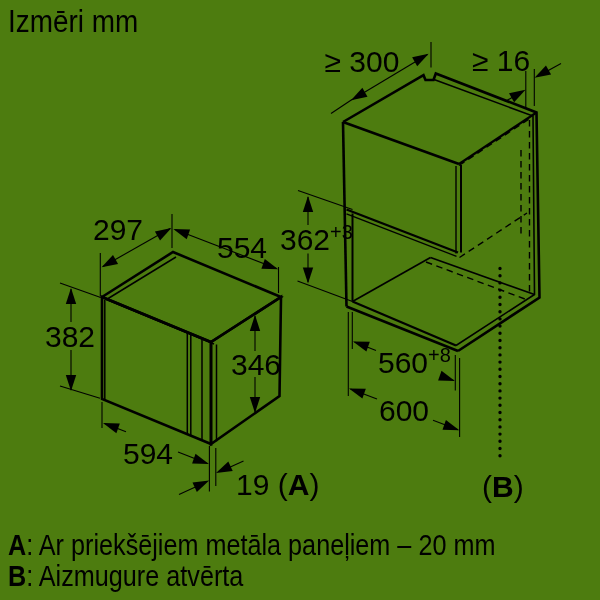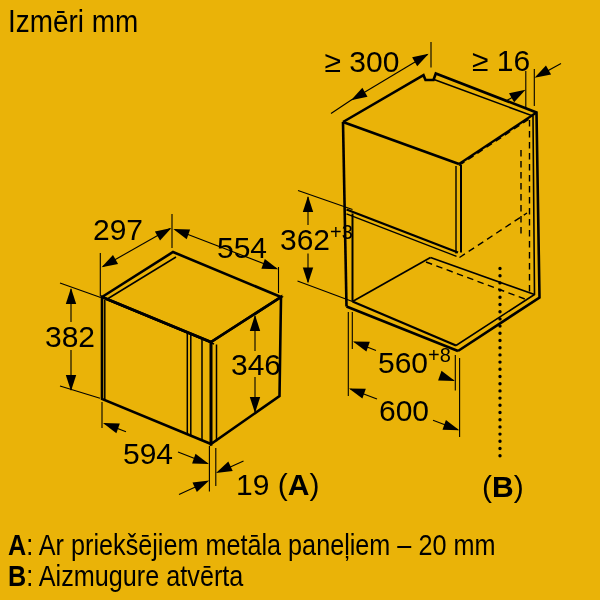--- a/index.html
+++ b/index.html
@@ -1,16 +1,16 @@
 <!DOCTYPE html>
 <html><head>
 <meta charset="utf-8">
 <style>
   html,body{margin:0;padding:0;background:#fff;}
-  .page{position:relative;width:600px;height:600px;background:#eab308;overflow:hidden;
+  .page{position:relative;width:600px;height:600px;background:#4d7c0f;overflow:hidden;
         font-family:"Liberation Sans",sans-serif;color:#000;}
   .page-title{position:absolute;left:8px;top:4px;font-size:31px;font-weight:400;
               transform:scaleX(0.9);transform-origin:left top;white-space:nowrap;}
   .diagram-svg{position:absolute;left:0;top:0;}
   .note{position:absolute;left:8px;font-size:30px;line-height:1.05;
         transform:scaleX(0.84);transform-origin:left top;white-space:nowrap;}
   .note-a{top:529px;}
   .note-b{top:560px;}
   .note b{font-weight:700;}
   svg text{font-family:"Liberation Sans",sans-serif;font-size:30px;fill:#000;}

